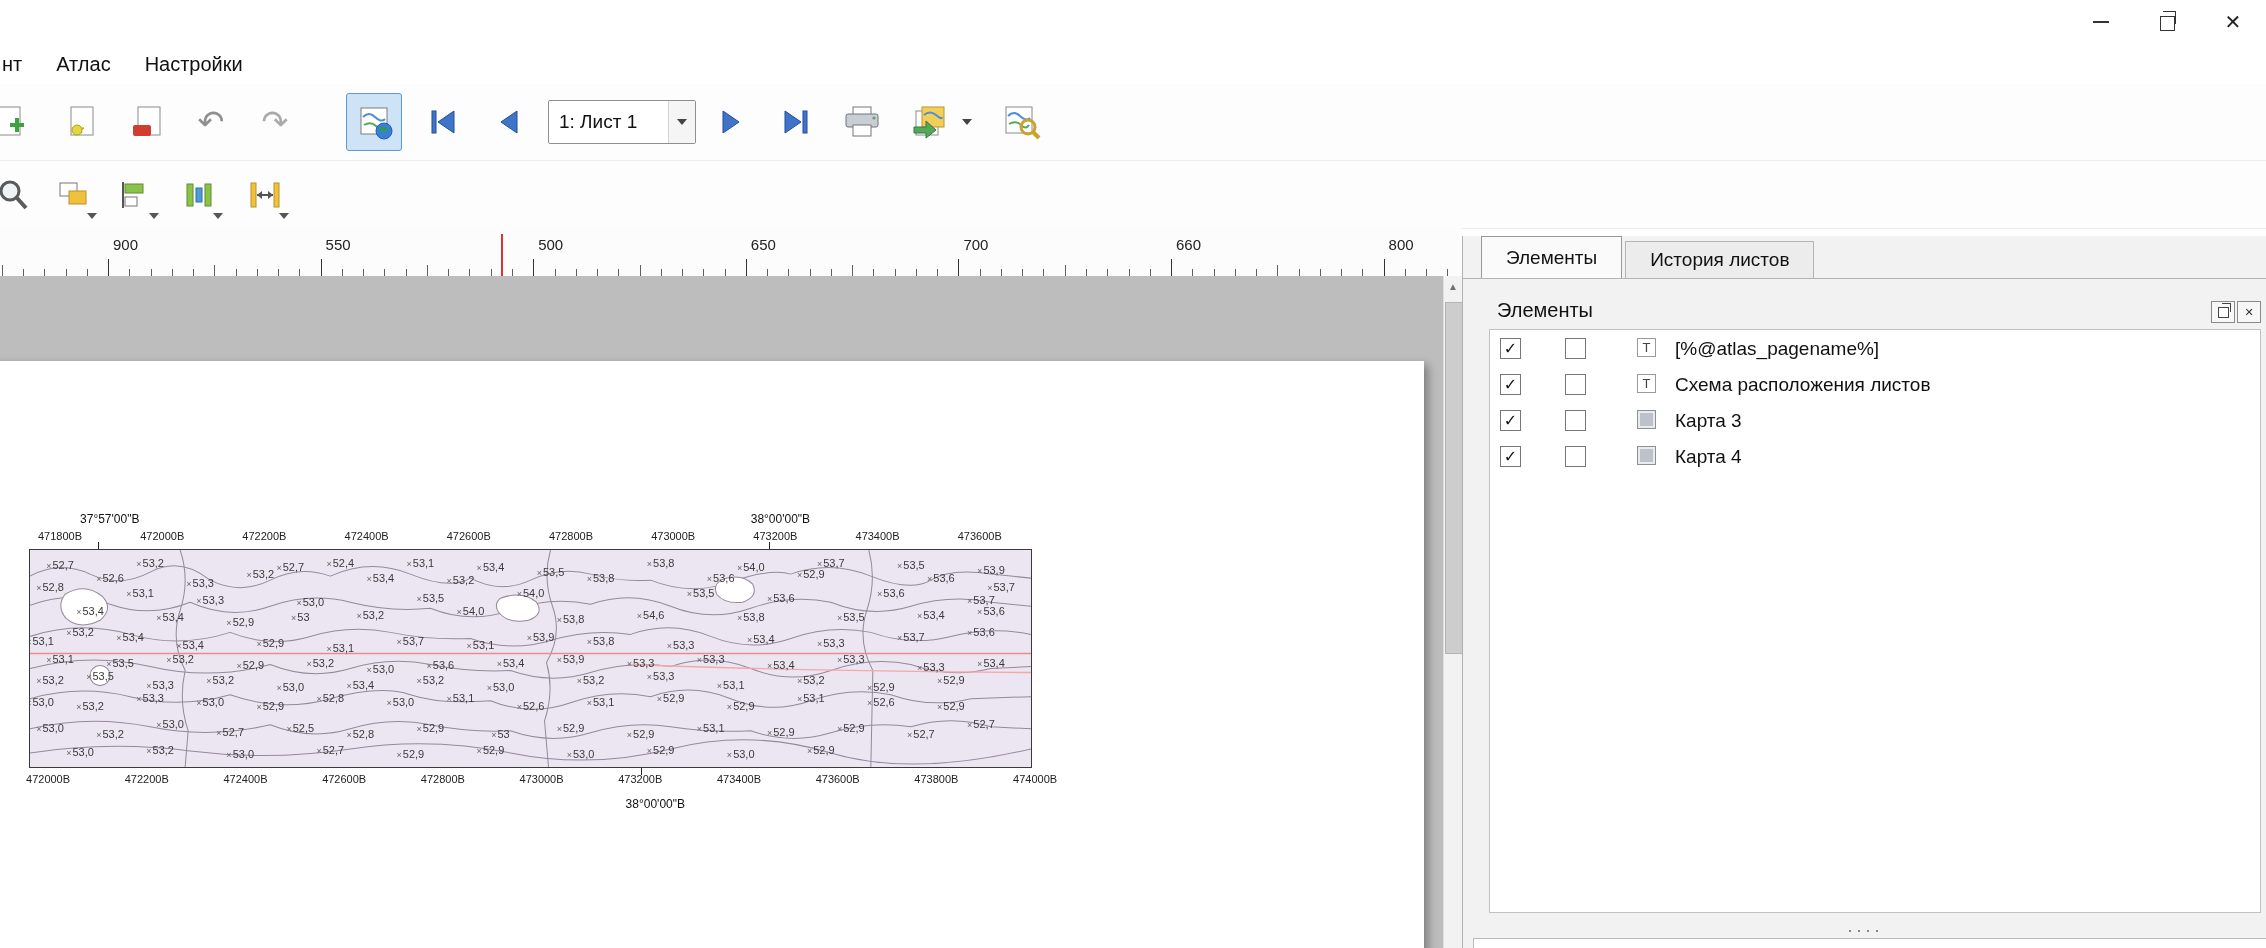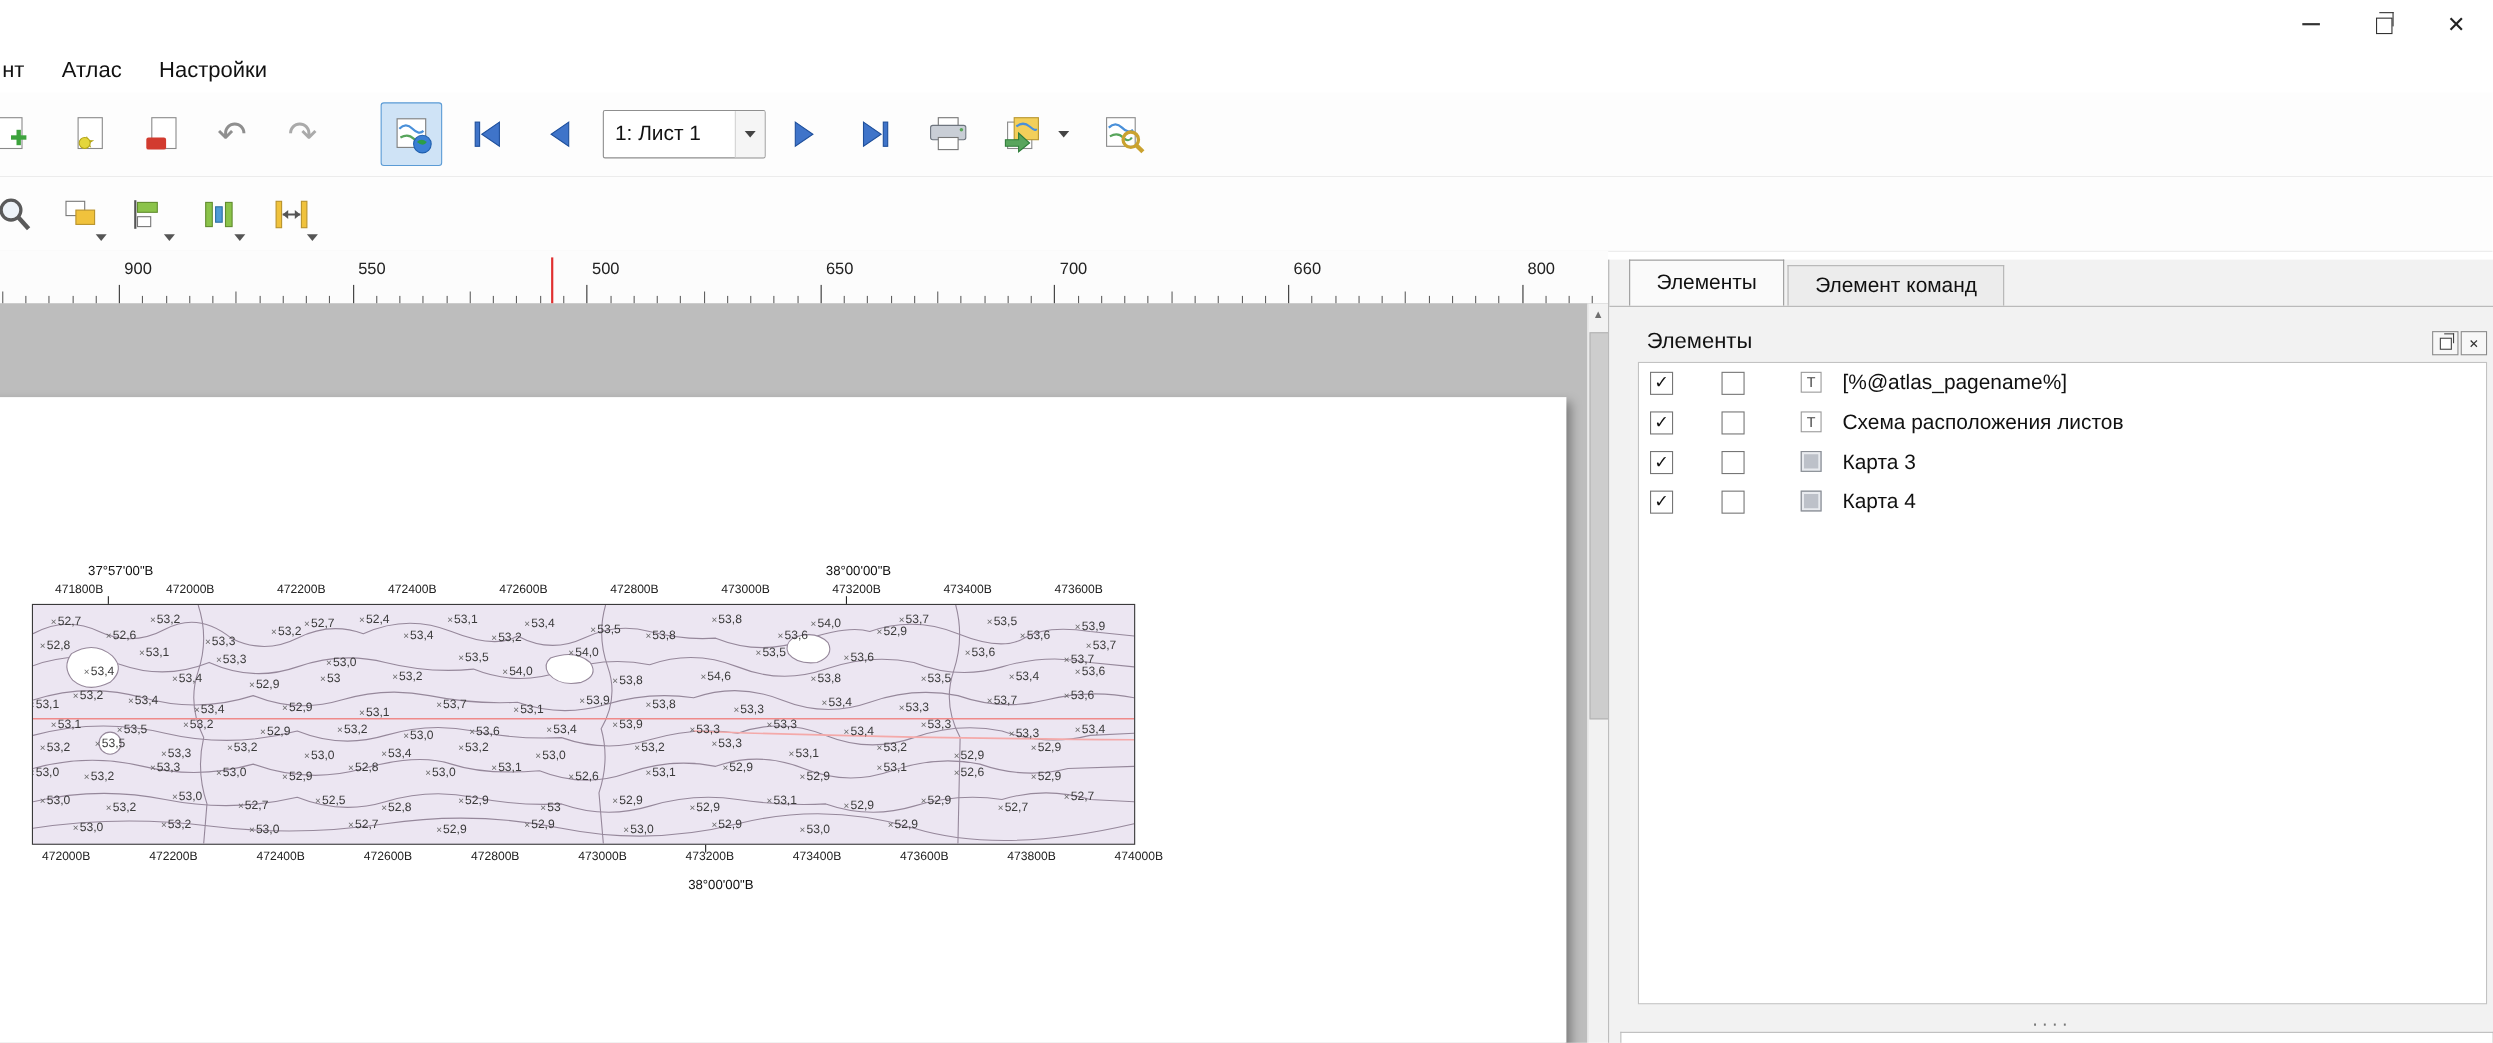--- a/index.html
+++ b/index.html
@@ -40,21 +40,21 @@
   .tick.mid{height:11px}
   .tick.major{height:17px;background:#333}
   .ruler-num{position:absolute;top:8px;font-size:15px;color:#222}
   .ruler-cursor{position:absolute;left:501px;top:6px;bottom:0;width:2px;background:#e03030}
 
   
   .canvas{position:absolute;left:0;top:276px;width:1443px;height:672px;background:#bdbdbd;overflow:hidden}
   .page{position:absolute;left:-44px;top:85px;width:1468px;height:600px;background:#ffffff;box-shadow:4px 4px 9px rgba(0,0,0,.35)}
   .map-frame{position:absolute;left:29px;top:273px;width:1001px;height:217px;border:1px solid #3a3a3a;background:#ece6f2}
   .contours{position:absolute;left:0;top:0;width:100%;height:100%}
-  .axis-row{position:absolute;left:16px;right:0;height:16px;pointer-events:none}
+  .axis-row{position:absolute;left:4px;right:0;height:16px;pointer-events:none}
   #map-top-labels{top:-20px}
   #map-bottom-labels{bottom:-22px}
   .axis-lab{position:absolute;top:0;font-size:11px;color:#222;white-space:nowrap}
   .corner{position:absolute;font-size:12px;color:#111;white-space:nowrap}
   .corner.tl{left:5%;top:-38px}
   .corner.tr{left:72%;top:-38px}
   .corner.bc{left:59.5%;bottom:-44px}
   .ctick{position:absolute;width:1px;height:7px;background:#222}
   .ctick.t1{left:6.8%;top:-8px}
   .ctick.t2{left:73.8%;top:-8px}
@@ -532,21 +532,21 @@
 </div>
 
 <div class="vscroll">
   <div class="vs-arrow">▲</div>
   <div class="vs-thumb"></div>
 </div>
 
 <div class="side-panel">
   <div class="tabs">
     <div class="tab active">Элементы</div>
-    <div class="tab">Элемент команд</div>
+    <div class="tab">История листов</div>
   </div>
   <div class="panel-body">
     <div class="panel-title">Элементы</div>
     <div class="mini-btn float">
         <span class="float-ic"></span>
       </div>
     <div class="mini-btn closep">
         <span>✕</span>
       </div>
 

